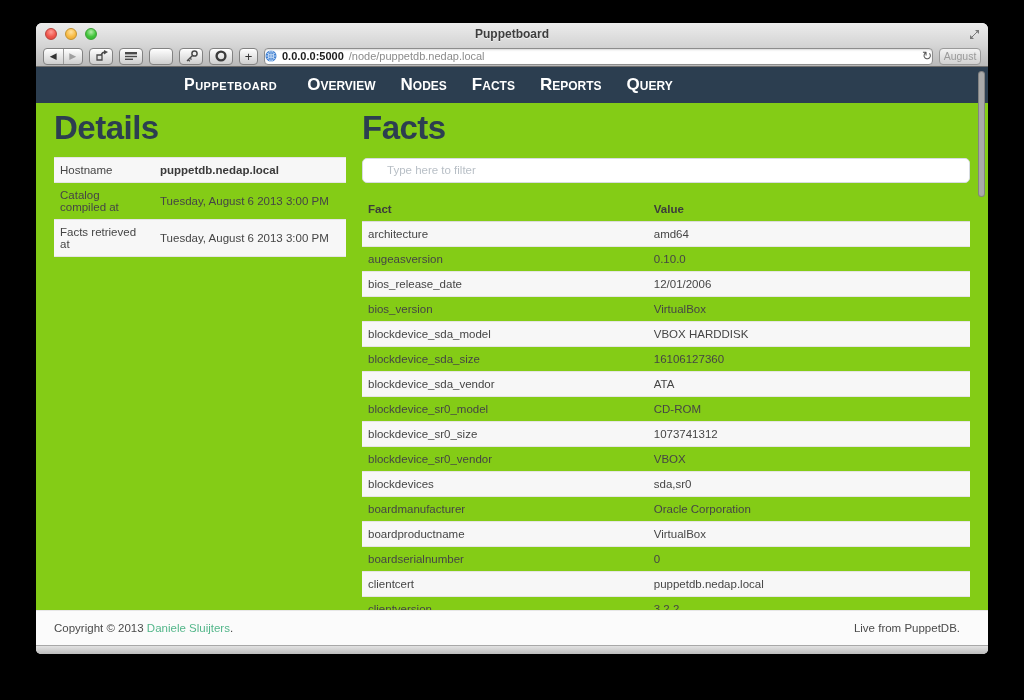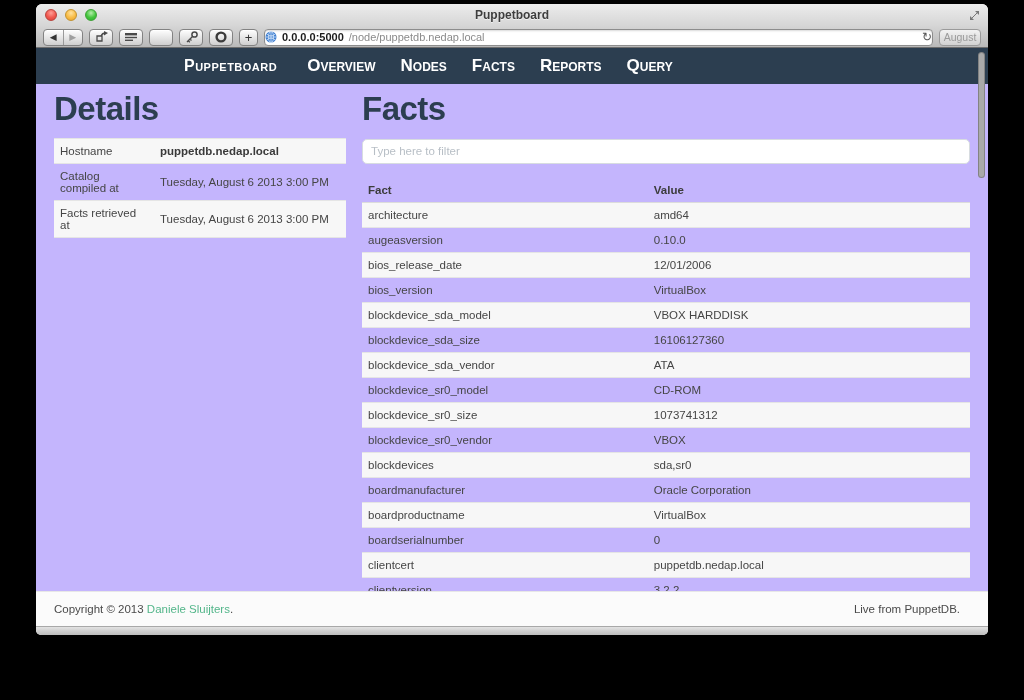--- a/index.html
+++ b/index.html
@@ -1,19 +1,19 @@
 <!DOCTYPE html>
 <html style="--navbar-bg: #2c3e50; --heading: #2c3e50; --link-green: #53b68a;"><head>
 <meta charset="utf-8">
 <style>
   * { margin:0; padding:0; box-sizing:border-box; }
   html,body { width:1024px; height:700px; background:#000; overflow:hidden;
               font-family:"Liberation Sans", sans-serif; }
 
-  .window { position:absolute; left:36px; top:4px; width:952px; height:631px;
+  .window { position:absolute; left:36px; top:23px; width:952px; height:631px;
             border-radius:6px 6px 5px 5px; overflow:hidden; background:#fff;
             box-shadow:0 18px 45px rgba(0,0,0,.65); }
 
   
   .chrome { height:44px; background:linear-gradient(#ececec 0%, #d6d6d6 50%, #b9b9b9 100%);
             border-bottom:1px solid #6e6e6e; }
   .titlebar { position:relative; height:22px; }
   .traffic { position:absolute; left:9px; top:5px; display:flex; gap:8px; }
   .light { width:12px; height:12px; border-radius:50%; }
   .light.red   { background:radial-gradient(circle at 50% 30%, #ff9d96 0%, #f0574e 55%, #d8423a 100%); border:1px solid #b8433c; }
@@ -46,36 +46,36 @@
 
   
   .navbar { height:36px; background:var(--navbar-bg); display:flex; align-items:center;
             padding-left:148px; }
   .brand { font-variant:small-caps; font-size:16px; font-weight:bold; color:#fff;
            letter-spacing:.5px; margin-right:30px; }
   .nav-item { font-variant:small-caps; font-size:17px; font-weight:bold; color:#fff;
               margin-right:25px; }
 
   
-  .content { height:507px; background:#c4b5fd; overflow:hidden; display:flex;
+  .content { height:507px; background:#84cc16; overflow:hidden; display:flex;
              padding:6px 18px 0 18px; }
   .left-col { width:292px; flex:none; margin-right:16px; }
   .right-col { flex:1; min-width:0; }
   h1 { font-size:33px; font-weight:bold; color:var(--heading); letter-spacing:-.5px;
        margin:0 0 10px 0; line-height:1.15; }
 
   table { width:100%; border-collapse:collapse; font-size:11.5px; color:#454545; }
   td, th { padding:6px 6px; }
   tbody td { border-top:1px solid #e5e5e5; }
   tbody tr:last-child td { border-bottom:1px solid #e5e5e5; }
   tbody tr:nth-child(odd) { background:#f7f7f7; }
   .details-table td:first-child { width:100px; }
   .bold-val { font-weight:bold; color:#3a3a3a; }
 
-  .filter-input { width:100%; height:25px; padding:4px 8px; font-size:11.5px;
+  .filter-input { width:100%; height:25px; padding:4px 24px; font-size:11.5px;
                   border:1px solid #d7dce0; border-radius:5px; color:#444;
                   margin:1px 0 14px 0; outline:none; font-family:"Liberation Sans",sans-serif; }
   .filter-input::placeholder { color:#b8bfc6; }
   .facts-table th { text-align:left; font-weight:bold; color:#3c3c3c;
                     border-bottom:1px solid #dcdcdc; }
   .facts-table th:first-child, .facts-table td:first-child { width:47%; }
 
   
   .footer { height:35px; background:#fbfbfb; border-top:1px solid #e7e7e7;
             display:flex; align-items:center; justify-content:space-between;

